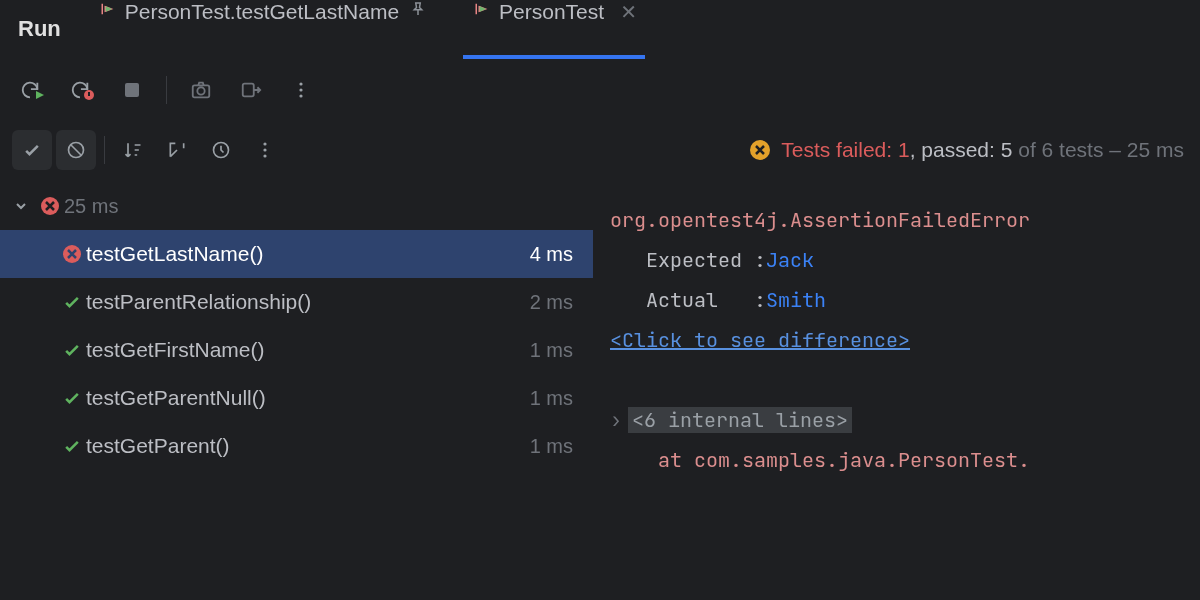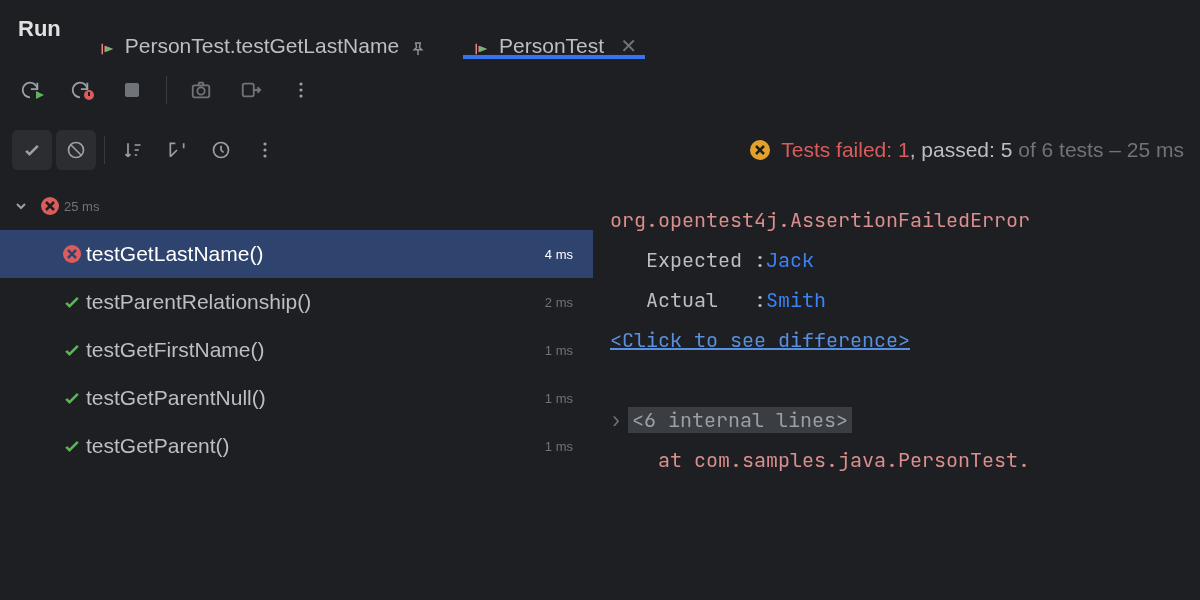--- a/index.html
+++ b/index.html
@@ -12,21 +12,21 @@
   }
   .top-tabs {
     display: flex;
     align-items: center;
     height: 58px;
     padding: 0 18px;
     gap: 28px;
   }
   .run-label { color: #e0e0e0; font-weight: 600; font-size: 22px; }
   .tab {
-    display: flex; align-items: flex-end; gap: 10px;
+    display: flex; align-items: flex-start; gap: 10px;
     height: 58px; padding: 0 8px;
     color: #bcbec4; font-size: 21px;
     position: relative;
   }
   .tab.active::after {
     content: ""; position: absolute; bottom: -1px; left: 0; right: 0;
     height: 4px; background: #3574f0;
   }
   .tab .close-x { color: #6f737a; font-size: 20px; margin-left: 6px; }
   .pin { color: #6f737a; font-size: 18px; }
@@ -57,21 +57,21 @@
   .tree { flex: 1; overflow: hidden; padding-top: 4px; }
   .row {
     display: flex; align-items: center; height: 48px;
     padding-left: 14px; padding-right: 20px;
   }
   .row.selected { background: #2e436e; color: #ffffff; }
   .row .chev { width: 22px; color: #9aa0a6; font-size: 14px; }
   .row .status { width: 28px; display:flex; align-items:center; justify-content:center; }
   .row .name { flex: 1; font-size: 21px; white-space: nowrap; overflow: hidden; text-overflow: ellipsis; }
   .row .pkg { color: #6f737a; font-size: 21px; margin-left: 6px; }
-  .row .dur { color: #6f737a; font-size: 13px; }
+  .row .dur { color: #6f737a; font-size: 20px; }
   .row.selected .dur { color: #ffffff; }
   .row.child { padding-left: 58px; }
   .summary-bar {
     display:flex; align-items:center; height:56px; padding: 0 16px; gap: 10px;
     font-size: 21px; border-bottom: 1px solid #1e1f22; justify-content: flex-end;
   }
   .summary-bar .failed { color: #db5c5c; }
   .summary-bar .passed { color: #bcbec4; }
   .summary-bar .muted { color: #6f737a; }
   .console {

